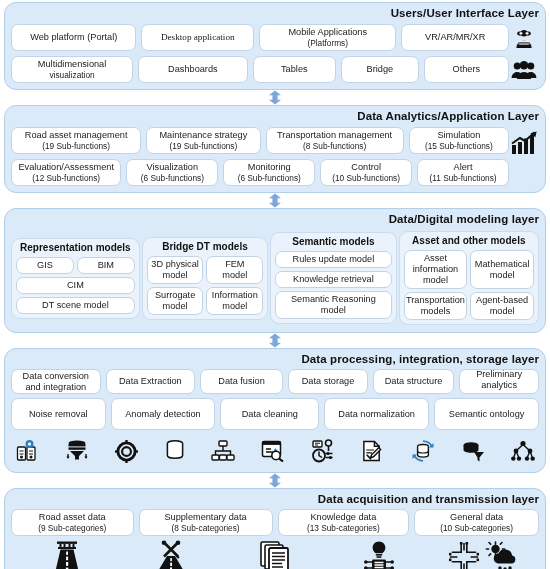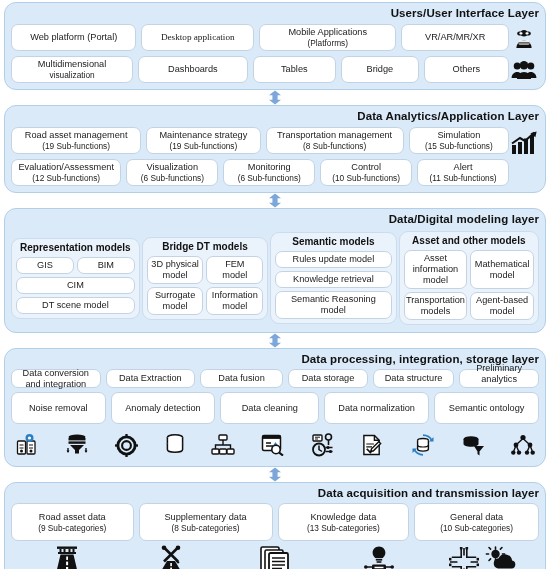--- a/index.html
+++ b/index.html
@@ -347,21 +347,21 @@
 
   <div class="arrow">
     <svg width="16" height="15" viewBox="0 0 16 15">
         <path d="M8 0.5 L14 5.2 H10.6 V9.8 H14 L8 14.5 L2 9.8 H5.4 V5.2 H2 Z" fill="#7da7d9"></path>
       </svg>
   </div>
 
   <div class="layer" style="flex:0 0 112px;">
     <div class="layer-title">Data processing, integration, storage layer</div>
 
-    <div class="row" style="height:19px;">
+    <div class="row" style="height:25px;">
       <div class="box">
         <span>Data conversion</span>
         <span>and integration</span>
       </div>
       <div class="box">
           <span>Data Extraction</span>
         </div>
       <div class="box" style="flex:.92;">
           <span>Data fusion</span>
         </div>
@@ -511,21 +511,21 @@
 
   <div class="arrow">
     <svg width="16" height="15" viewBox="0 0 16 15">
         <path d="M8 0.5 L14 5.2 H10.6 V9.8 H14 L8 14.5 L2 9.8 H5.4 V5.2 H2 Z" fill="#7da7d9"></path>
       </svg>
   </div>
 
   <div class="layer" style="flex:1 1 auto;">
     <div class="layer-title">Data acquisition and transmission layer</div>
 
-    <div class="row" style="height:38px;">
+    <div class="row" style="height:27px;">
       <div class="box">
         <span>Road asset data</span>
         <span class="sub">(9 Sub-categories)</span>
       </div>
       <div class="box" style="flex:1.1;">
         <span>Supplementary data</span>
         <span class="sub">(8 Sub-categories)</span>
       </div>
       <div class="box" style="flex:1.08;">
         <span>Knowledge data</span>

